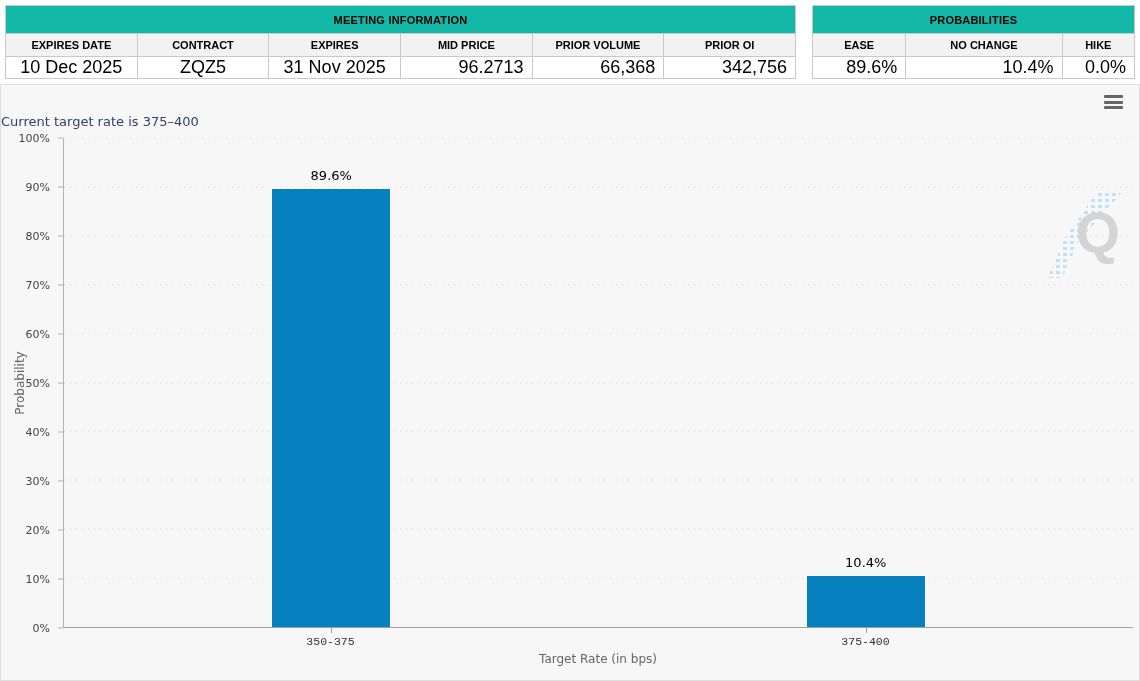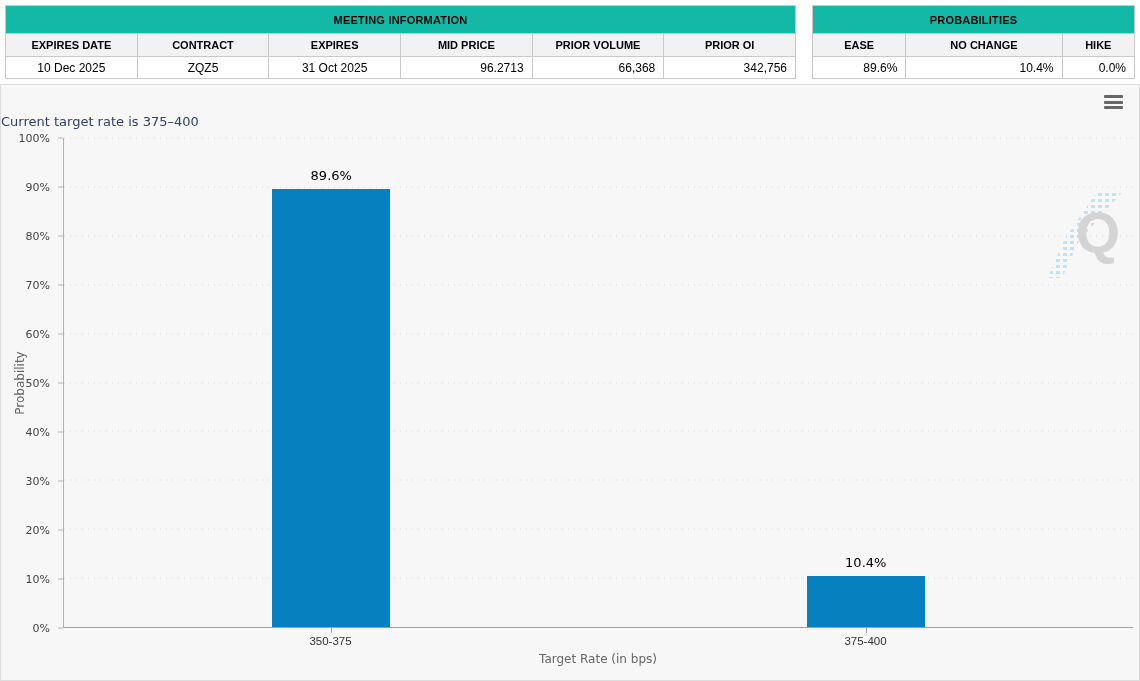--- a/index.html
+++ b/index.html
@@ -9,21 +9,21 @@
   
   .tables-row { display:flex; gap:16px; padding:5px 5px 0 5px; height:79px; }
   table { border-collapse:collapse; table-layout:fixed; }
   .data-table { border:1px solid #c9c9c9; background:#fff; }
   .tbl-left { width:791px; }
   .tbl-right { flex:1; }
   .tbl-title th { background:#14b8a6; font-size:11px; font-weight:bold; height:28px;
                   text-align:center; border:1px solid #c9c9c9; letter-spacing:.2px; color:#000; }
   .col-row th { background:#f2f2f2; font-size:11px; font-weight:bold; height:23px;
                 border:1px solid #c9c9c9; text-align:center; padding:0 6px; color:#000; white-space:nowrap; }
-  .val-row td { background:#fff; font-size:12px; height:22px; border:1px solid #c9c9c9;
+  .val-row td { background:#fff; font-size:18px; height:22px; border:1px solid #c9c9c9;
                 padding:0 8px; color:#000; text-align:center; white-space:nowrap;margin-top:40px; }
   .tbl-left .col-row th:nth-child(1){width:20%} .tbl-left .col-row th:nth-child(2){width:15%}
   .tbl-left .col-row th:nth-child(3){width:17.5%} .tbl-left .col-row th:nth-child(4){width:15%}
   .tbl-left .col-row th:nth-child(5){width:19.5%} .tbl-left .col-row th:nth-child(6){width:13%}
   .tbl-left .val-row td:nth-child(n+4){ text-align:right; }
   .tbl-right .col-row th:nth-child(1){width:29%} .tbl-right .col-row th:nth-child(2){width:48.5%}
   .tbl-right .col-row th:nth-child(3){width:22.5%}
   .tbl-right .val-row td { text-align:right; }
 
   
@@ -46,21 +46,21 @@
 
   .bars { position:absolute; inset:0; display:flex; z-index:3; }
   .bar-cell { flex:1; position:relative; display:flex; justify-content:center; align-items:flex-end; }
   .bar { width:118px; position:relative; }
   .datalabel { position:absolute; top:-21px; left:50%; transform:translateX(-50%);
                font-size:13px; color:#000; white-space:nowrap; font-family:"DejaVu Sans", sans-serif; }
   .xtick { position:absolute; bottom:-6px; left:50%; width:1px; height:5px; background:#a0a0a0; }
 
   .xlabels { position:absolute; left:62px; top:550px; width:1070px; display:flex; }
   .xlabel-cell { flex:1; text-align:center; font-size:11.5px; color:#333;
-                 font-family:Liberation Sans, sans-serif; }
+                 font-family:Liberation Mono, monospace; }
   .x-title { position:absolute; left:62px; top:567px; width:1070px; text-align:center;
              font-size:12px; color:#666; font-family:"DejaVu Sans", sans-serif; }
   .y-title { position:absolute; left:19px; top:298px; transform:translate(-50%,-50%) rotate(270deg);
              font-size:12px; color:#666; white-space:nowrap; font-family:"DejaVu Sans", sans-serif; }
 
   
   .watermark { position:absolute; right:8px; top:55px; width:90px; height:85px; z-index:2; }
   .wm-swoosh { position:absolute; inset:0; opacity:.85;
     background-image:
       repeating-linear-gradient(to bottom, transparent 0 2.5px, #f7f7f7 2.5px 6px),
@@ -84,21 +84,21 @@
           <th>EXPIRES</th>
           <th>MID PRICE</th>
           <th>PRIOR VOLUME</th>
           <th>PRIOR OI</th>
         </tr>
     </thead>
     <tbody>
       <tr class="val-row">
           <td>10 Dec 2025</td>
           <td>ZQZ5</td>
-          <td>31 Oct 2025</td>
+          <td>31 Nov 2025</td>
           <td>96.2713</td>
           <td>66,368</td>
           <td>342,756</td>
         </tr>
     </tbody>
   </table>
 
   <table class="data-table tbl-right">
     <thead>
       <tr class="tbl-title">

